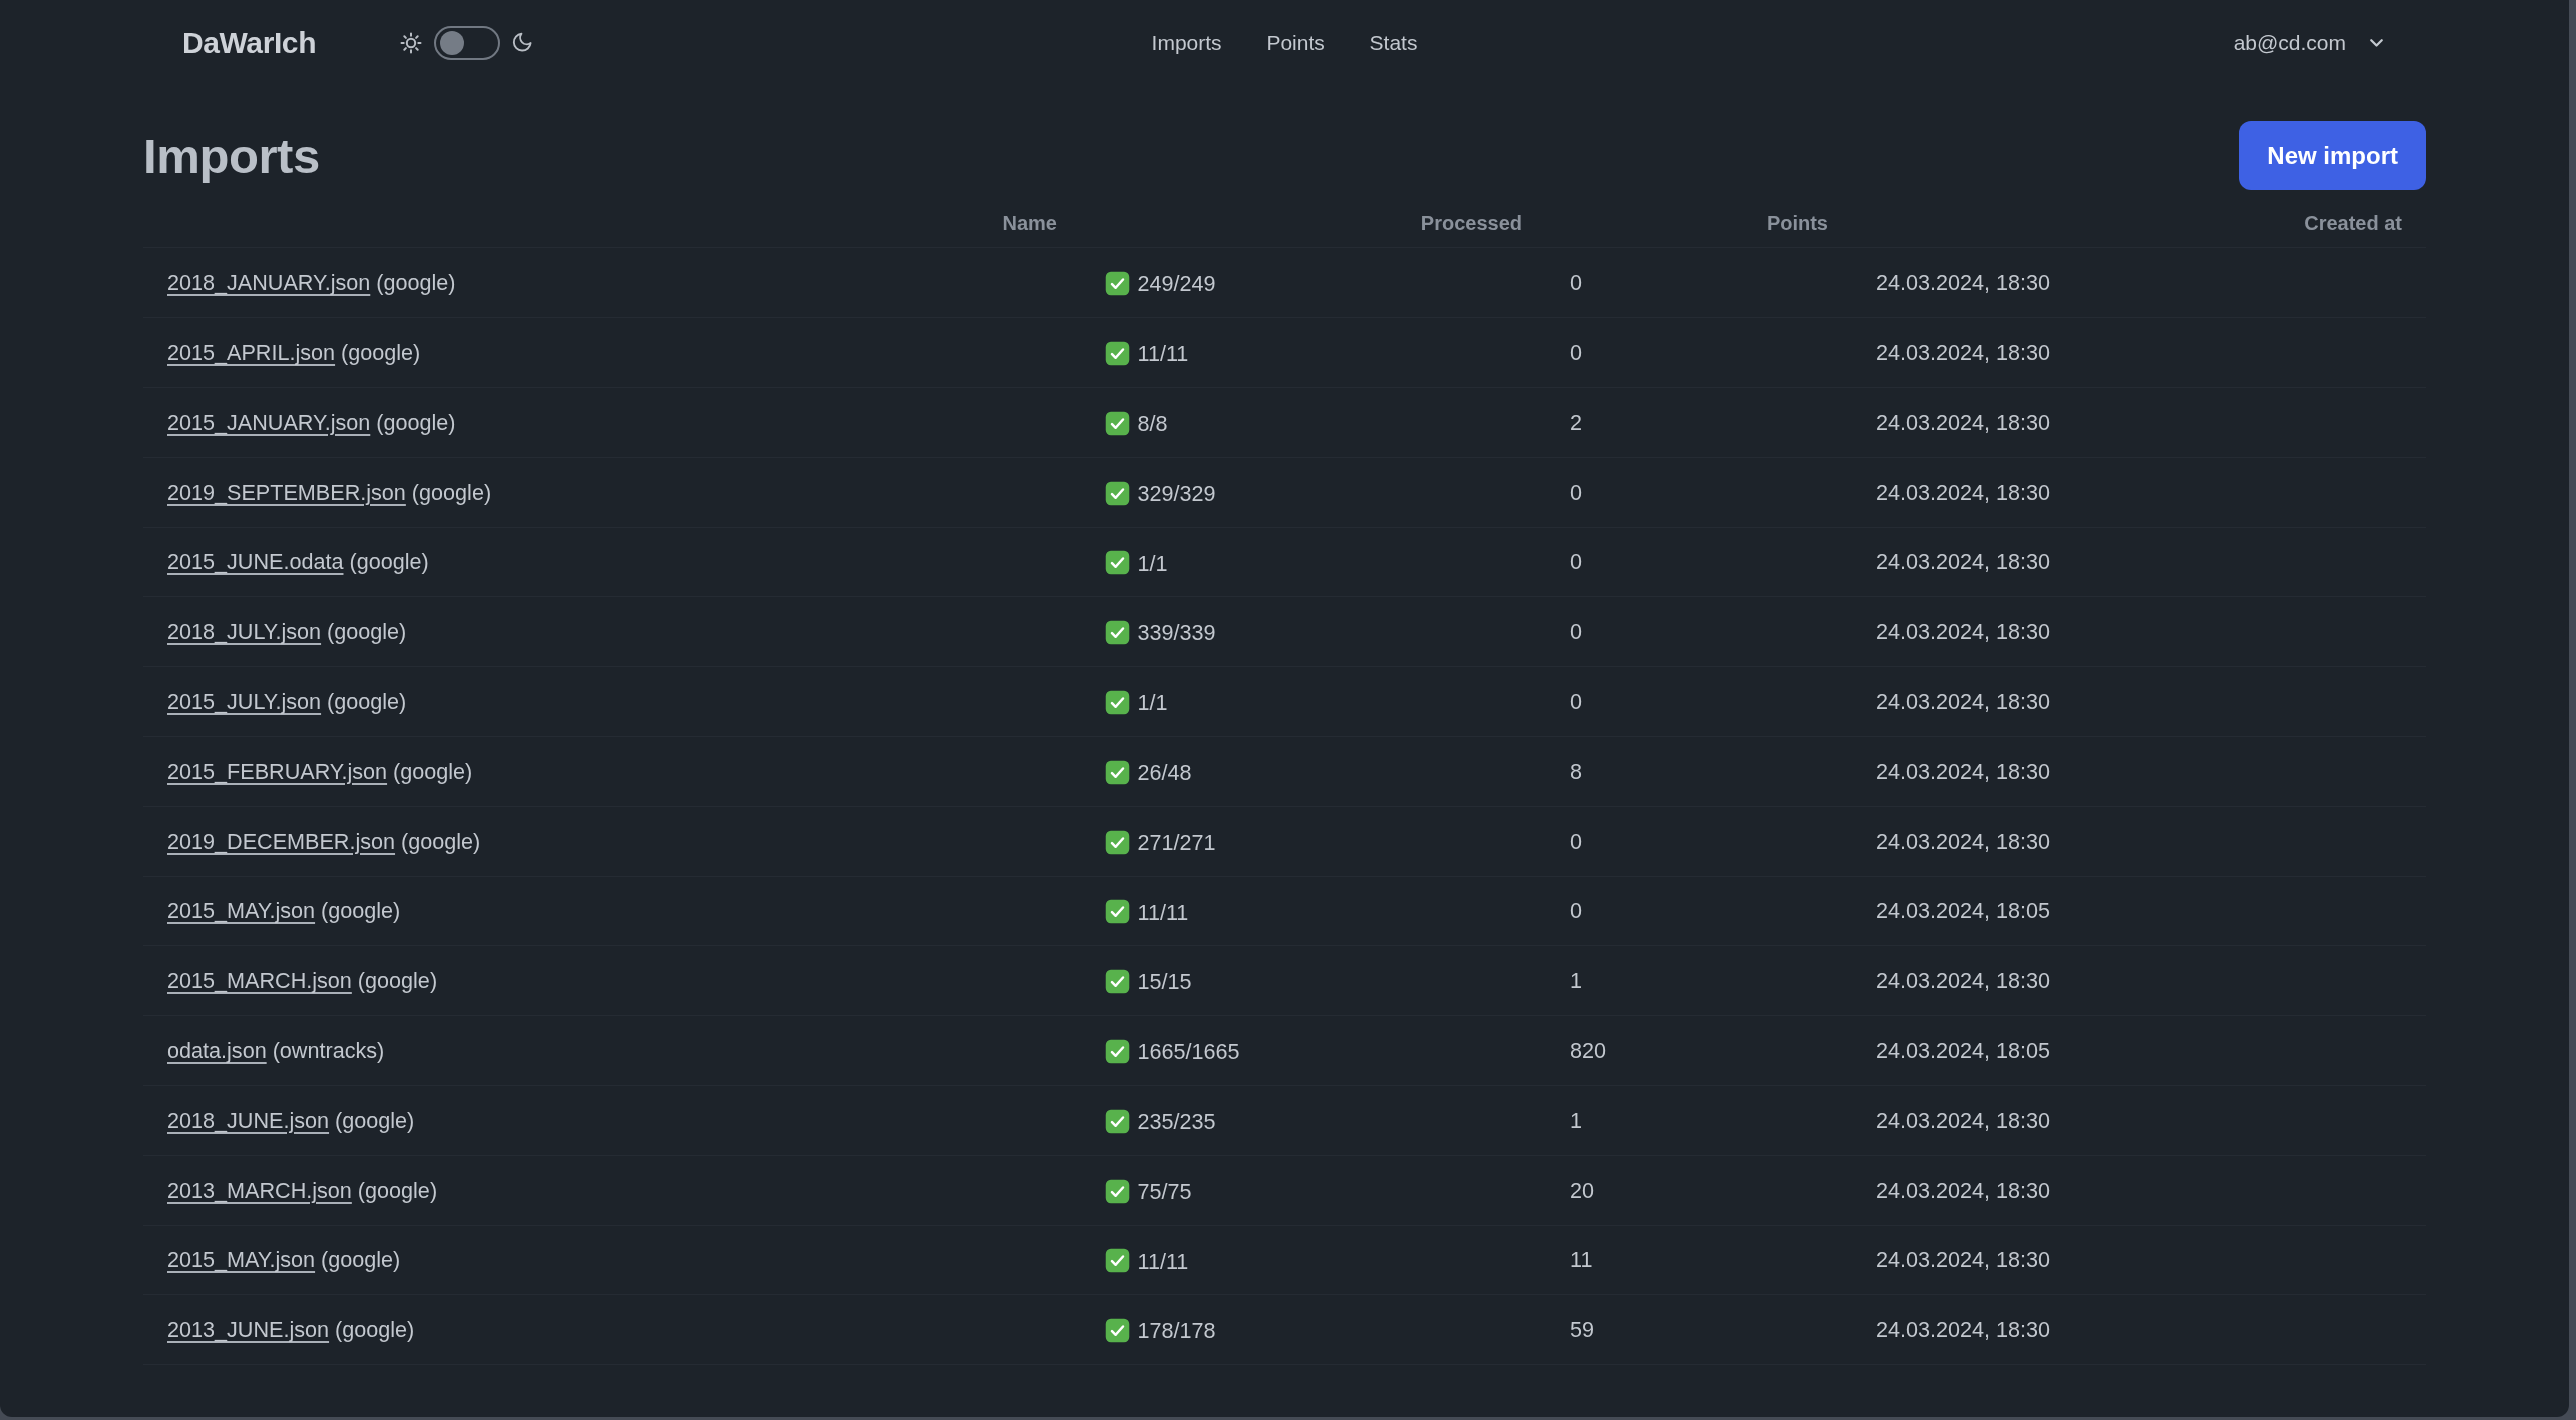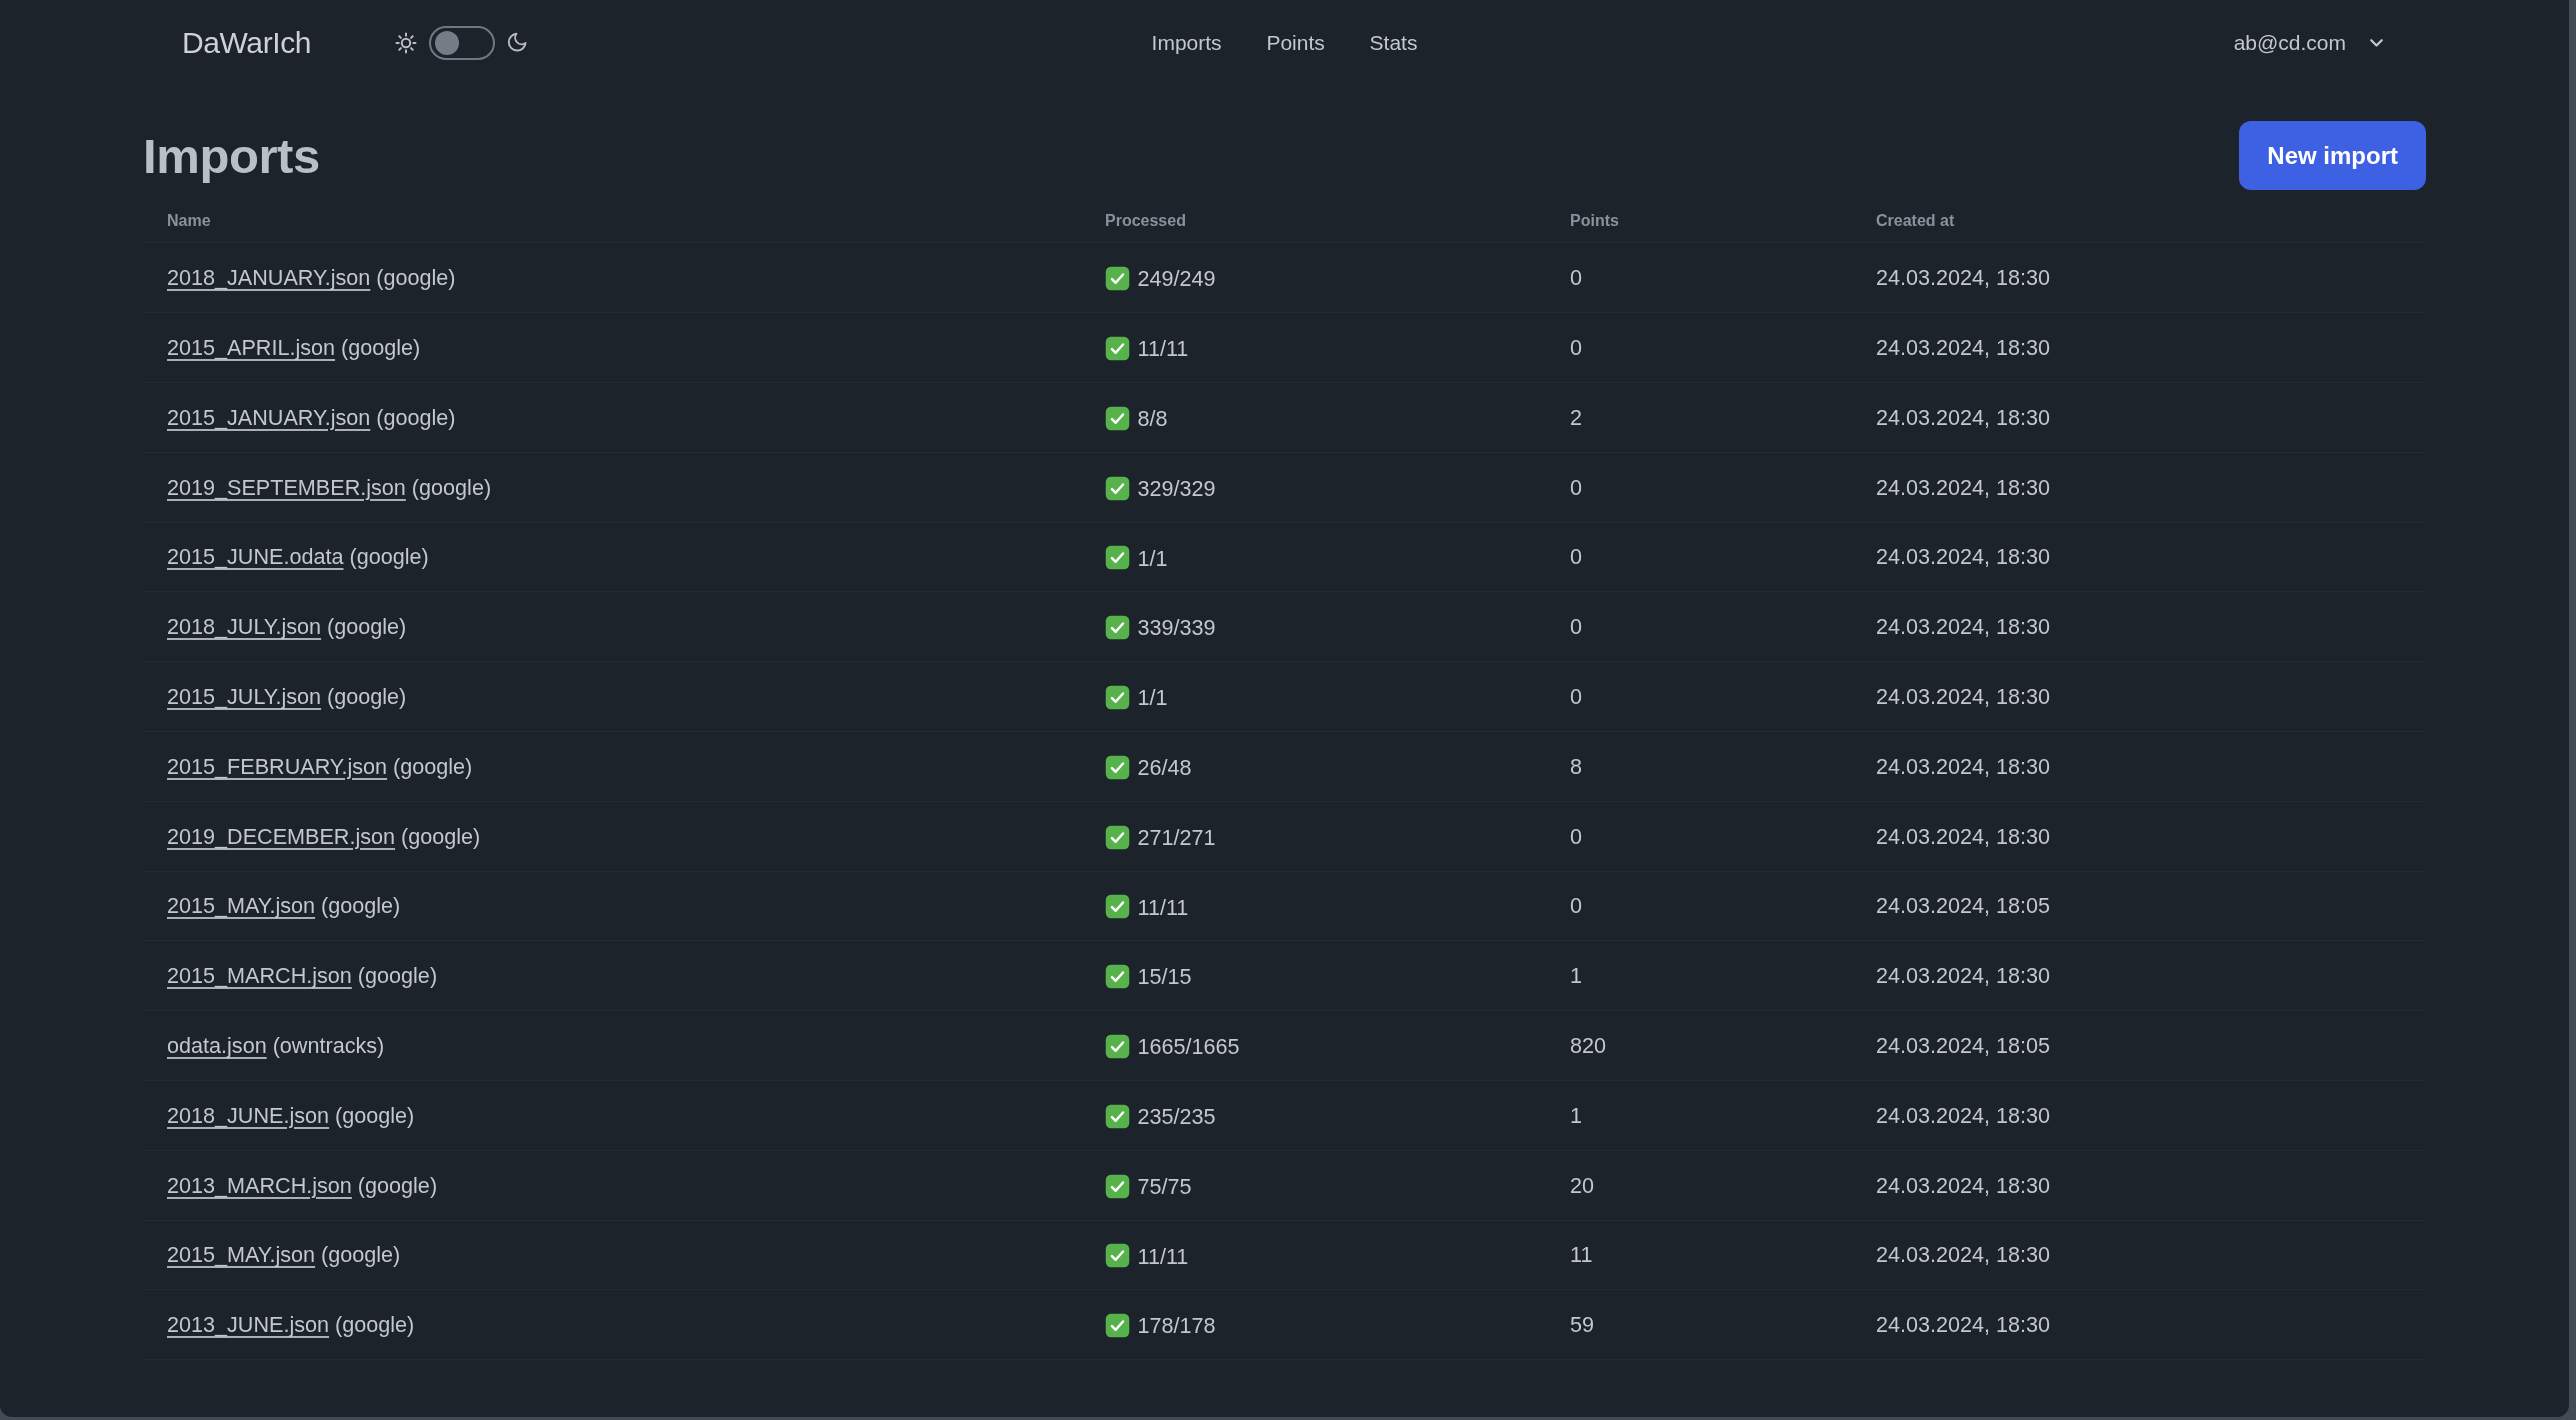--- a/index.html
+++ b/index.html
@@ -12,21 +12,21 @@
   
   .viewport {
     position:absolute; left:0; top:0; width:2569px; height:1417px;
     background:#1d232a; border-radius:0 0 12px 12px; overflow:hidden;
   }
   
   .navbar {
     position:relative; height:85px; display:flex; align-items:center;
     padding:0 182px;
   }
-  .logo { font-size:30px; font-weight:400; color:#ced2d8; letter-spacing:-0.4px; cursor:pointer; }
+  .logo { font-size:30px; font-weight:700; color:#ced2d8; letter-spacing:-0.4px; cursor:pointer; }
   .theme-switcher { display:flex; align-items:center; gap:11.2px; margin-left:83px; }
   .icon-btn { display:flex; align-items:center; color:#b9bec5; }
   .toggle {
     width:66px; height:34px; border:2.2px solid #717882; border-radius:17px;
     position:relative; background:transparent; cursor:pointer;
   }
   .toggle .knob {
     position:absolute; left:3.7px; top:3px; width:24px; height:24px;
     border-radius:50%; background:#757c86;
   }
@@ -46,21 +46,21 @@
   h1.page-title { font-size:49px; font-weight:800; color:#b9bfc7; letter-spacing:-0.4px; }
   .btn-primary {
     height:69px; padding:16px 28px; border:none; border-radius:12px;
     background:#3e61e4; color:#ffffff; font-size:24px; font-weight:700;
     font-family:inherit; cursor:pointer;
   }
   
   table.imports { width:100%; margin-top:12px; border-collapse:collapse; table-layout:fixed; }
   col.c-name { width:938px; } col.c-proc { width:465px; } col.c-dbl { width:306px; }
   th {
-    text-align:left; font-size:16px; font-weight:700; color:#8a919b;
+    text-align:right; font-size:20px; font-weight:700; color:#8a919b;
     padding:10.4px 24px 12px 24px; border-bottom:1.5px solid #252b33;
   }
   td {
     font-size:21.6px; color:#c3c8cf; padding:21px 24px;
     border-bottom:1.5px solid #252b33; vertical-align:middle; line-height:25px;
     white-space:nowrap; overflow:hidden;
   }
   td a {
     color:inherit; text-decoration:underline; text-decoration-thickness:1.5px;
     text-underline-offset:3.7px; text-decoration-color:#aab0b8;

